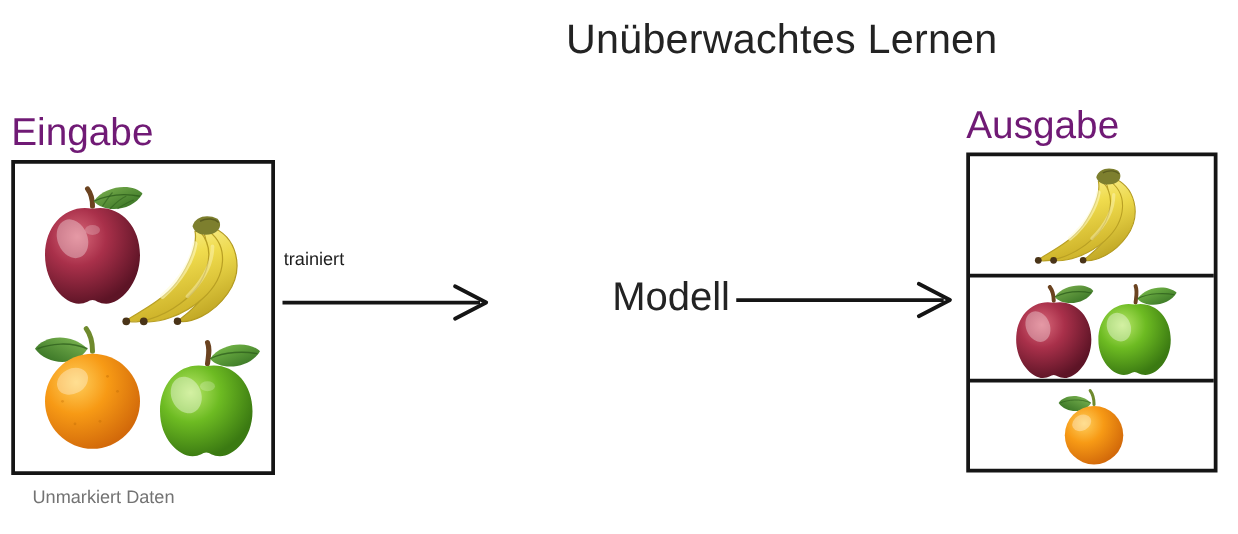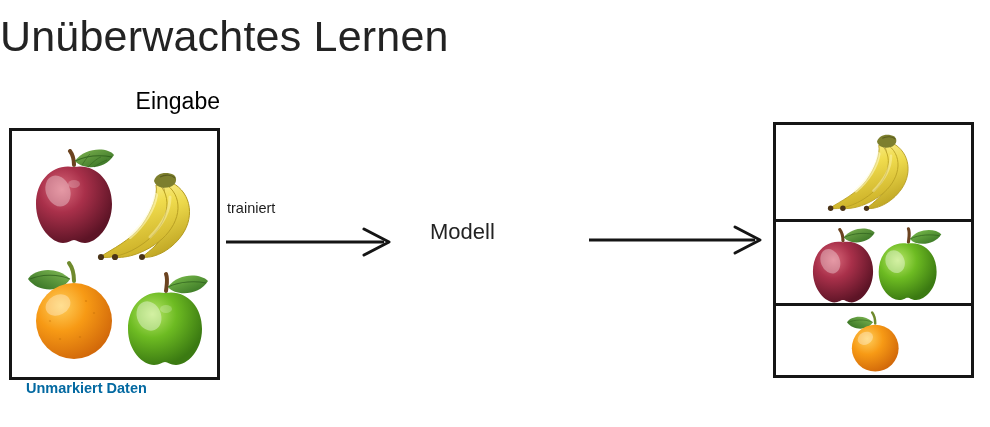--- a/index.html
+++ b/index.html
@@ -19,54 +19,54 @@
     background: #ffffff;
     overflow: hidden;
   }
 
   
   .title {
     position: absolute;
     left: 0;
     top: 12px;
     width: 798px;
-    text-align: left;
-    font-size: 43px;
+    text-align: right;
+    font-size: 33px;
     font-weight: 400;
     letter-spacing: 0.2px;
     color: #232323;
     white-space: nowrap;
   }
   .panel-label {
     position: absolute;
-    font-size: 23px;
-    font-weight: 400;
-    color: #000000;
-    text-align: right;
+    font-size: 31px;
+    font-weight: 400;
+    color: #701a75;
+    text-align: left;
     white-space: nowrap;
   }
   #input-label  { left: 9px;   top: 88px;  width: 211px; }
   #output-label { left: 773px; top: 82px;  width: 200px; }
 
   .caption {
     position: absolute;
     left: 26px;
-    top: 380px;
+    top: 390px;
     font-size: 14.5px;
-    font-weight: 700;
-    color: #0369a1;
+    font-weight: 400;
+    color: #737373;
     white-space: nowrap;
   }
   .model-label {
     position: absolute;
-    left: 430px;
+    left: 414px;
     top: 219px;
     width: 170px;
-    text-align: left;
-    font-size: 22px;
+    text-align: right;
+    font-size: 32px;
     font-weight: 400;
     color: #232323;
     white-space: nowrap;
   }
   .arrow-label {
     position: absolute;
     font-size: 14.5px;
     font-weight: 400;
     color: #1d1d1d;
     text-align: left;
@@ -250,20 +250,21 @@
   </svg>
 
   <div class="model-label">Modell</div>
 
 
   <svg class="arrow-svg" id="arrow-predict" width="182" height="32" viewBox="0 0 182 32">
     <line x1="4" y1="16" x2="170" y2="16" stroke="#151515" stroke-width="3"></line>
     <path d="M150 3 L175 16 L150 29" stroke="#151515" stroke-width="3" fill="none" stroke-linecap="round" stroke-linejoin="round"></path>
   </svg>
 
+  <div class="panel-label" id="output-label">Ausgabe</div>
 
   <div class="box" id="output-box">
 
     <div class="out-cell" id="out-cell-0">
       <div class="fruit" id="fruit-out-banana">
         <svg width="100" height="84" viewBox="0 0 112 96">
           <path d="M78 10 C100 18 106 44 92 64 C80 81 62 88 52 86 C60 80 72 70 80 56 C88 42 86 24 76 14 Z" fill="url(#gBanB)" stroke="#b39a1f" stroke-width="1"></path>
           <path d="M74 12 C94 24 92 50 72 68 C56 82 36 88 24 86 C36 78 54 68 64 52 C73 37 78 22 72 14 Z" fill="url(#gBanA)" stroke="#b9a024" stroke-width="1"></path>
           <path d="M70 14 C84 30 76 56 54 72 C38 84 20 88 10 86 C22 78 40 70 52 54 C62 40 68 24 66 14 Z" fill="url(#gBanA)" stroke="#b9a024" stroke-width="1"></path>
           <path d="M66 24 C64 38 54 54 40 66" stroke="#fffbd0" stroke-width="4" fill="none" opacity=".55" stroke-linecap="round"></path>

